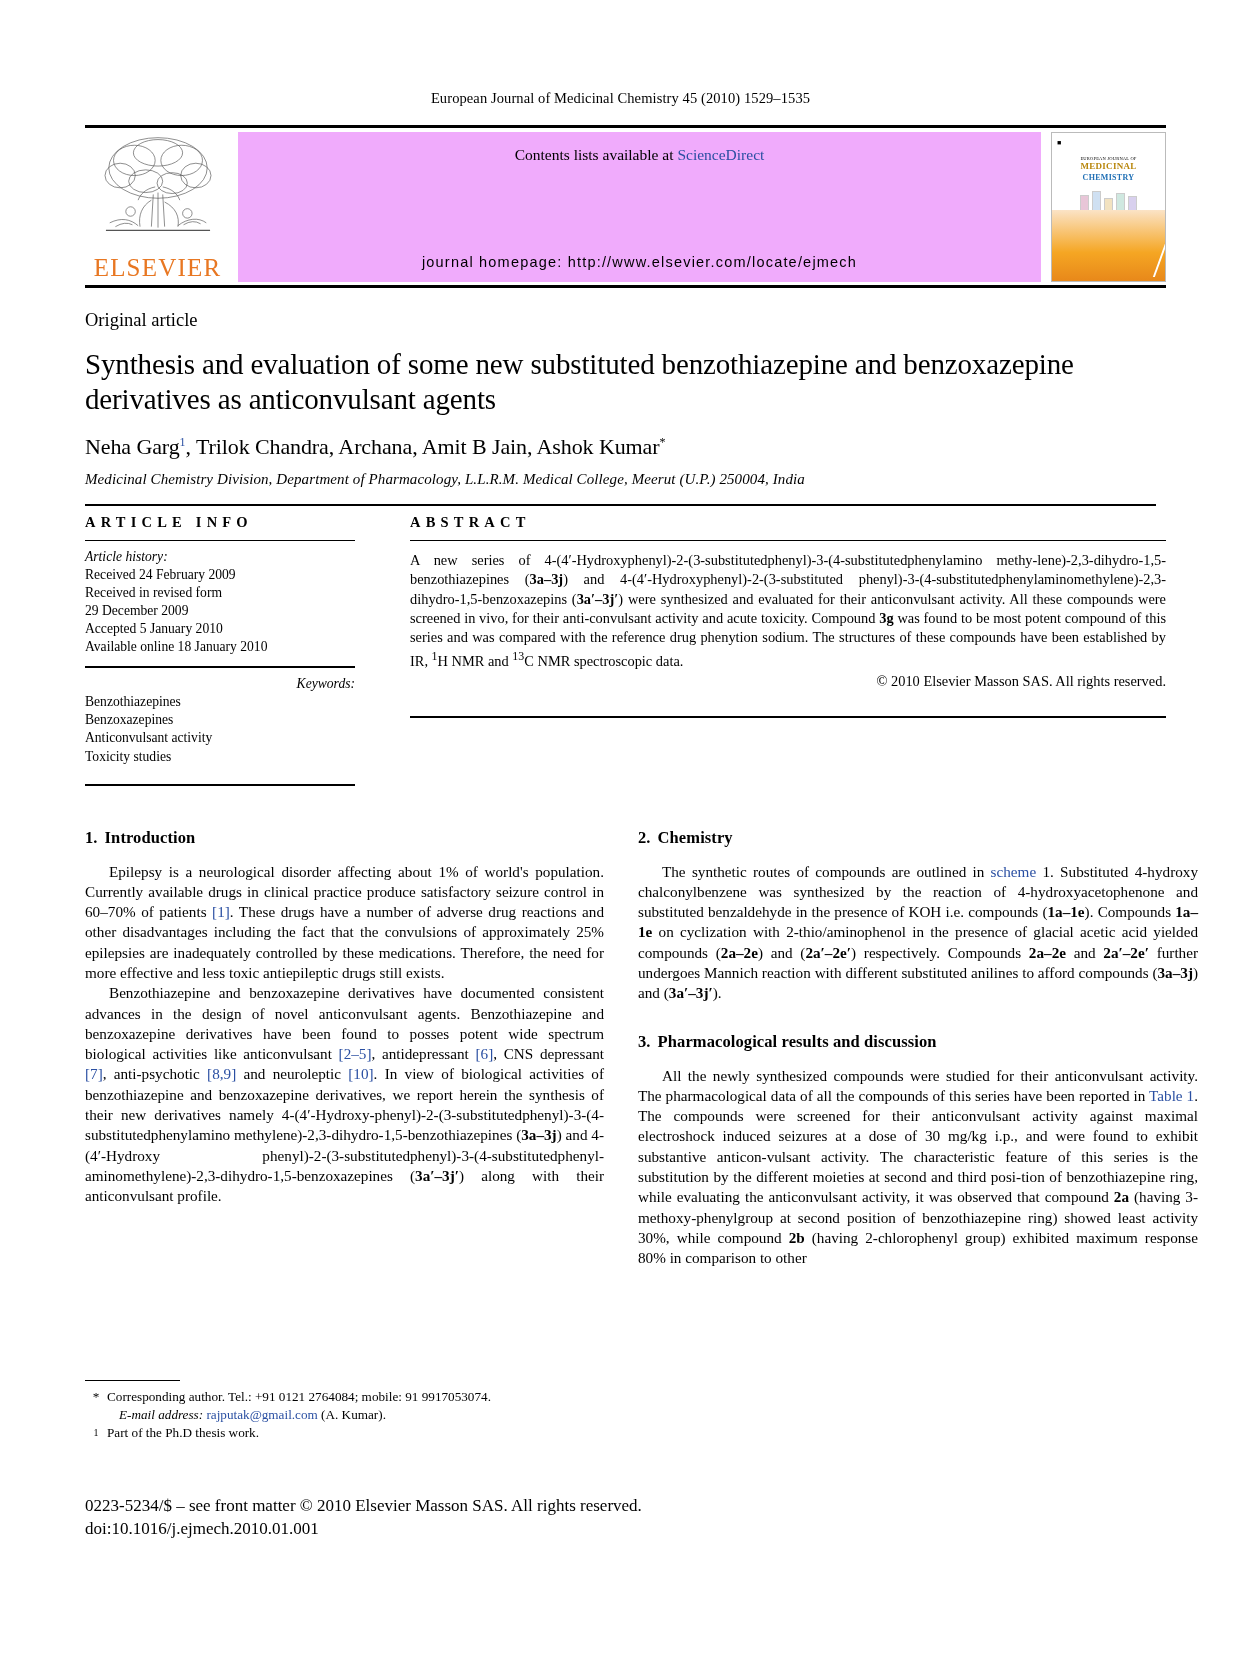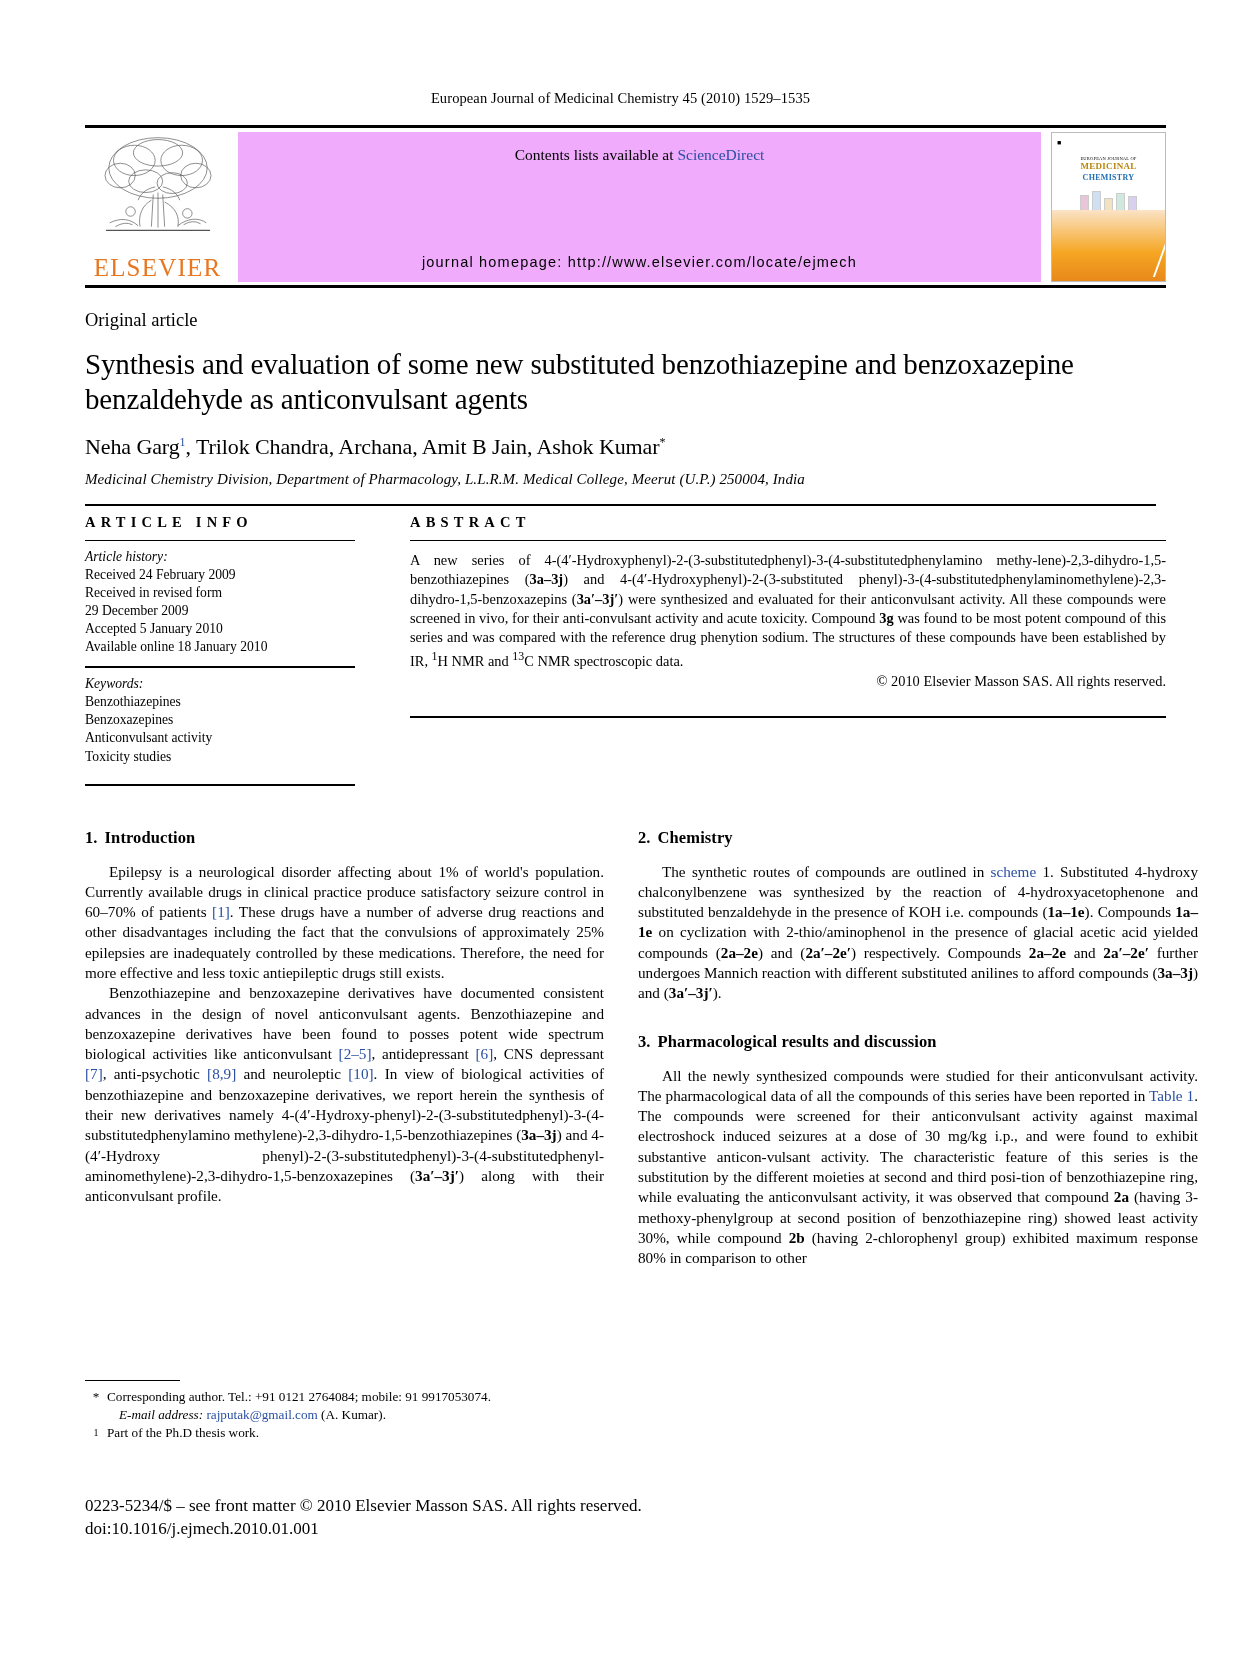--- a/index.html
+++ b/index.html
@@ -175,21 +175,21 @@
     font-family: "Liberation Serif", serif;
     margin-bottom: 9px;
   }
   .rule-med { border-top: 1.3px solid #000; }
   .rule-heavy { border-top: 2.2px solid #000; }
 
   .history { font-size: 13.6px; line-height: 1.33; padding-top: 7px; }
   .history .lbl { font-style: italic; }
   .history-block { padding-bottom: 10px; }
   .keywords { font-size: 13.6px; line-height: 1.33; padding-top: 7px; padding-bottom: 8px;}
-  .keywords .lbl { font-style: italic; }
+  .keywords .lbl { font-style: italic; text-align: right; }
 
   .abstract-body {
     font-size: 14.4px;
     line-height: 1.345;
     text-align: justify;
     padding-top: 10px;
   }
   .abstract-body b { font-weight: bold; }
   .copyright {
     text-align: right;
@@ -316,21 +316,21 @@
         </div>
         <div class="cover-grad"></div>
       </div>
 
     </div>
   </div>
   <div class="masthead-rule-bottom"></div>
 
   <div class="title-block">
     <div class="article-type">Original article</div>
-    <h1 class="paper-title">Synthesis and evaluation of some new substituted benzothiazepine and benzoxazepine benzaldehyde as anticonvulsant agents</h1>
+    <h1 class="paper-title">Synthesis and evaluation of some new substituted benzothiazepine and benzoxazepine derivatives as anticonvulsant agents</h1>
     <div class="authors">
       <span>Neha Garg</span><sup class="sup-blue">1</sup><span>, Trilok Chandra,  Archana, Amit B Jain, Ashok Kumar</span><sup>*</sup>
     </div>
     <div class="affiliation">Medicinal Chemistry Division, Department of Pharmacology, L.L.R.M. Medical College, Meerut (U.P.) 250004, India</div>
   </div>
   <div class="rule-thin-dark"></div>
 
   <div class="info-abstract">
     <div class="col-info">
       <div class="sec-head">ARTICLE INFO</div>

